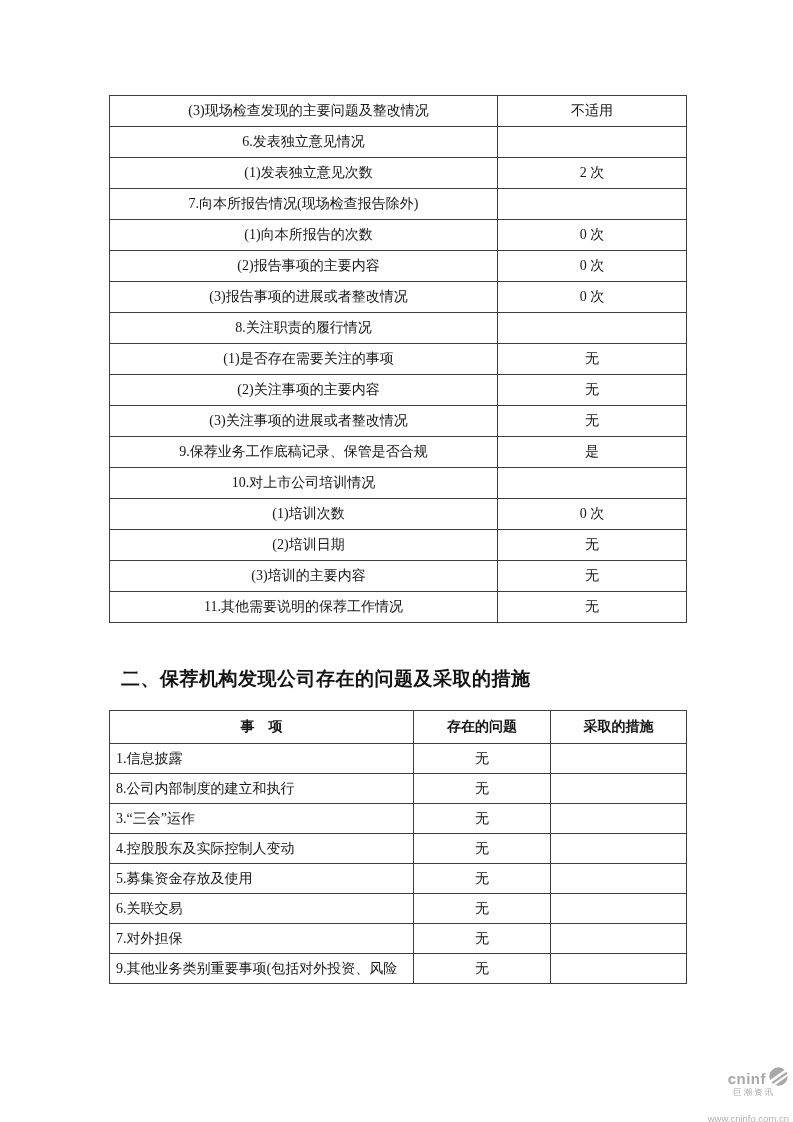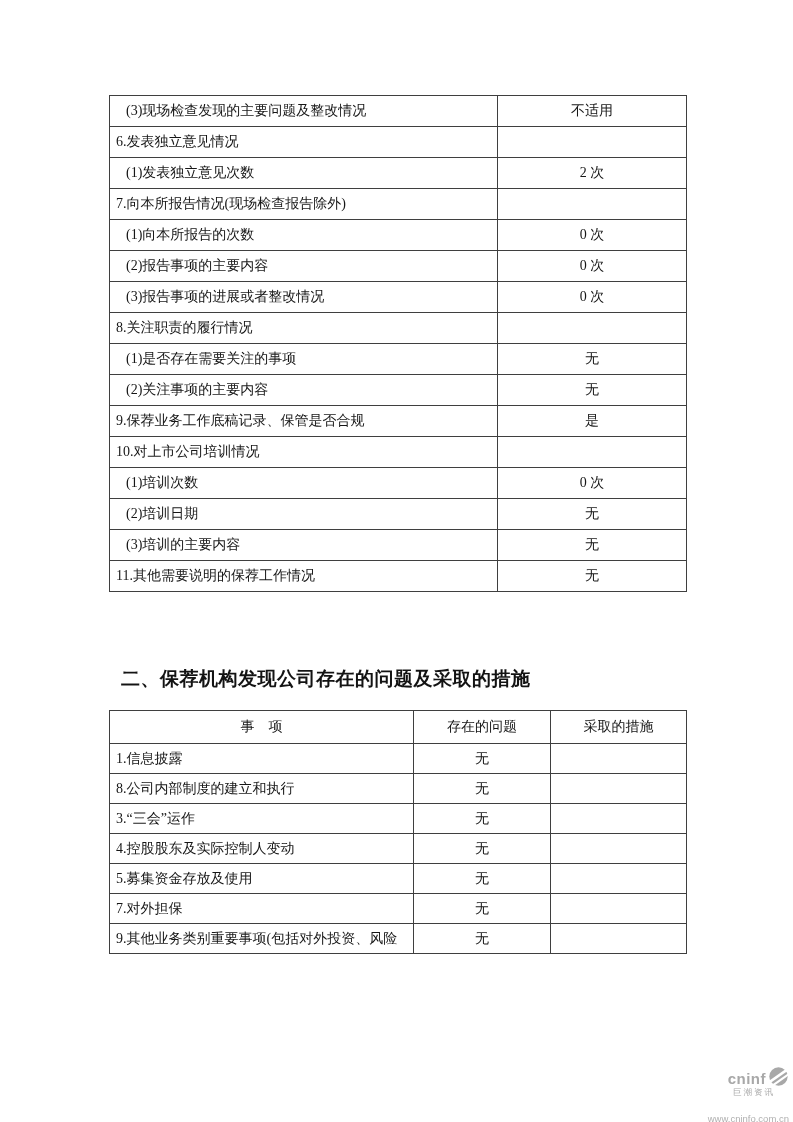--- a/index.html
+++ b/index.html
@@ -24,21 +24,21 @@
     border: 1px solid #3f3f3f;
     padding: 0 6px;
     vertical-align: middle;
     overflow: hidden;
     white-space: nowrap;
   }
 
   
   #table1 { left: 109px; top: 95px; width: 577px; }
   #table1 tr { height: 31px; }
-  #table1 td.label { text-align: left; }
+  #table1 td.label { text-align: center; }
   #table1 tr.sub td.label { padding-left: 16px; }
   #table1 td.value { text-align: center; }
 
   
   .section-heading {
     position: absolute;
     left: 121px;
     top: 666px;
     font-family: "Liberation Sans", sans-serif;
     font-weight: bold;
@@ -46,21 +46,21 @@
     color: #131313;
     letter-spacing: 0.5px;
   }
 
   
   #table2 { left: 109px; top: 710px; width: 577px; }
   #table2 tr.head { height: 33px; }
   #table2 tr.data { height: 30px; }
   #table2 th {
     font-family: "Liberation Sans", sans-serif;
-    font-weight: normal;
+    font-weight: bold;
     text-align: center;
     font-size: 14px;
   }
   #table2 td.label { text-align: left; }
   #table2 td.center { text-align: center; }
 
   
   .footer-logo {
     position: absolute;
     right: 4px;
@@ -135,20 +135,24 @@
       <tr>
           <td class="label">8.关注职责的履行情况</td>
           <td class="value"></td>
         </tr>
       <tr class="sub">
           <td class="label">(1)是否存在需要关注的事项</td>
           <td class="value">无</td>
         </tr>
       <tr class="sub">
           <td class="label">(2)关注事项的主要内容</td>
+          <td class="value">无</td>
+        </tr>
+      <tr class="sub">
+          <td class="label">(3)关注事项的进展或者整改情况</td>
           <td class="value">无</td>
         </tr>
       <tr>
           <td class="label">9.保荐业务工作底稿记录、保管是否合规</td>
           <td class="value">是</td>
         </tr>
       <tr>
           <td class="label">10.对上市公司培训情况</td>
           <td class="value"></td>
         </tr>
@@ -200,20 +204,25 @@
           <td class="center">无</td>
           <td class="center"></td>
         </tr>
       <tr class="data">
           <td class="label">4.控股股东及实际控制人变动</td>
           <td class="center">无</td>
           <td class="center"></td>
         </tr>
       <tr class="data">
           <td class="label">5.募集资金存放及使用</td>
+          <td class="center">无</td>
+          <td class="center"></td>
+        </tr>
+      <tr class="data">
+          <td class="label">6.关联交易</td>
           <td class="center">无</td>
           <td class="center"></td>
         </tr>
       <tr class="data">
           <td class="label">7.对外担保</td>
           <td class="center">无</td>
           <td class="center"></td>
         </tr>
       <tr class="data">
           <td class="label">9.其他业务类别重要事项(包括对外投资、风险</td>

